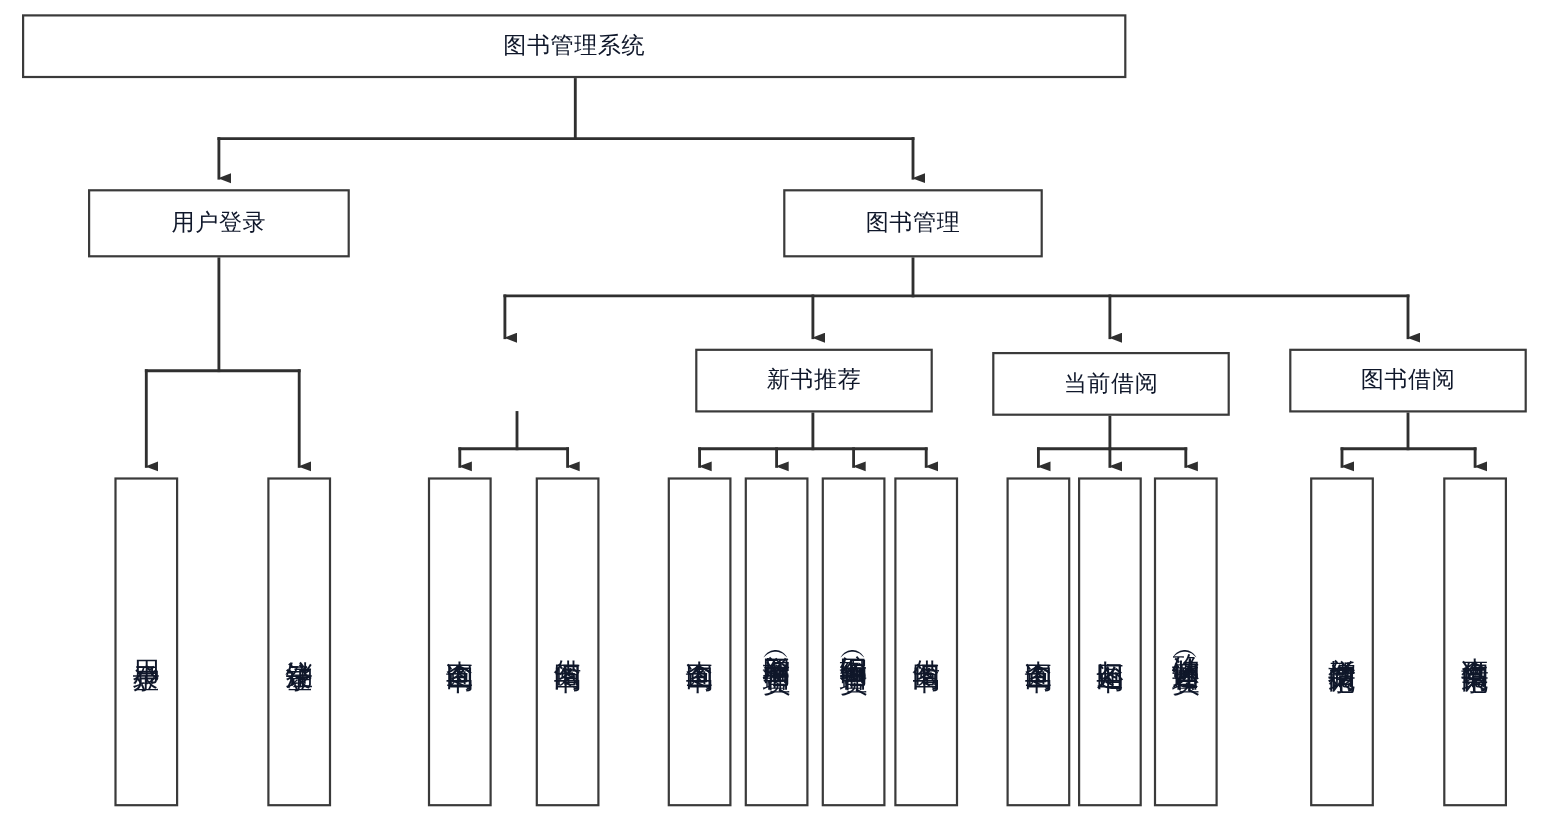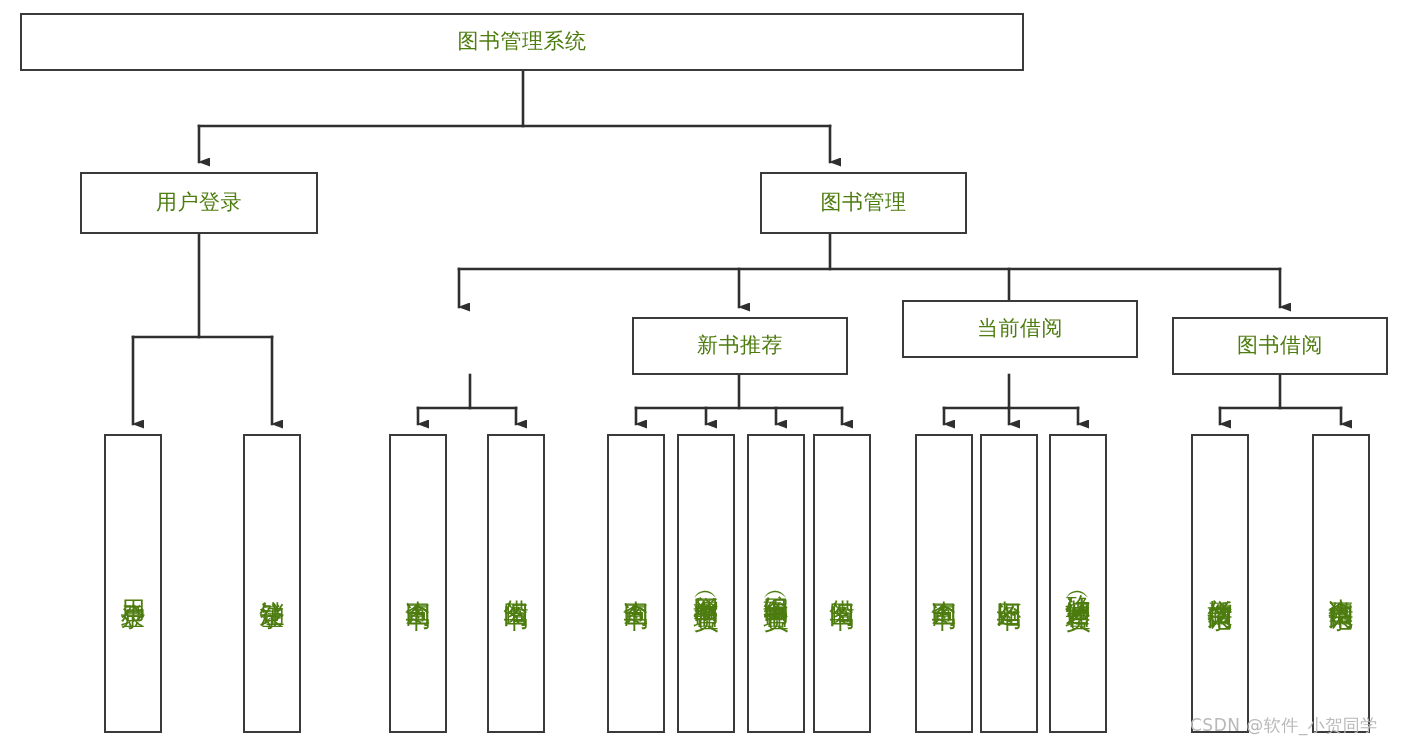--- a/index.html
+++ b/index.html
@@ -26,21 +26,21 @@
     pointer-events: none;
   }
   .node {
     position: absolute;
     box-sizing: border-box;
     background: #ffffff;
     border: 2px solid #3a3a3a;
     display: flex;
     align-items: center;
     justify-content: center;
-    color: #4d7c0f;
+    color: #0f172a;
   }
   .node .lbl {
     display: block;
     text-align: center;
     line-height: 1.02;
     letter-spacing: 0.5px;
   }
   
   .node.h .lbl {
     font-size: 21px;
@@ -129,30 +129,30 @@
   </svg>
 
   <div class="node h root" style="left:20px; top:13px; width:1004px; height:58px;">
     <span class="lbl">图书管理系统</span>
   </div>
 
   <div class="node h" style="left:80px; top:172px; width:238px; height:62px;">
     <span class="lbl">用户登录</span>
   </div>
 
-  <div class="node h" style="left:712px; top:172px; width:207px; height:62px;margin-left:48px;">
+  <div class="node h" style="left:712px; top:172px; width:236px; height:62px;">
     <span class="lbl">图书管理</span>
   </div>
 
 
   <div class="node h" style="left:632px; top:317px; width:216px; height:58px;">
     <span class="lbl">新书推荐</span>
   </div>
 
-  <div class="node h" style="left:902px; top:300px; width:236px; height:58px;">
+  <div class="node h" style="left:902px; top:320px; width:216px; height:58px;">
     <span class="lbl">当前借阅</span>
   </div>
 
   <div class="node h" style="left:1172px; top:317px; width:216px; height:58px;">
     <span class="lbl">图书借阅</span>
   </div>
 
   <div class="node v" style="left:104px; top:434px; width:58px; height:299px;">
     <span class="lbl">用户登录</span>
   </div>
@@ -198,15 +198,14 @@
   </div>
 
   <div class="node v" style="left:1191px; top:434px; width:58px; height:299px;">
     <span class="lbl">新增借阅记录</span>
   </div>
 
   <div class="node v" style="left:1312px; top:434px; width:58px; height:299px;">
     <span class="lbl">查询借阅记录</span>
   </div>
 
-  <div class="watermark" style="left:1190px; top:714px;">CSDN @软件_小贺同学</div>
 
 </div>
 
 </body></html>

